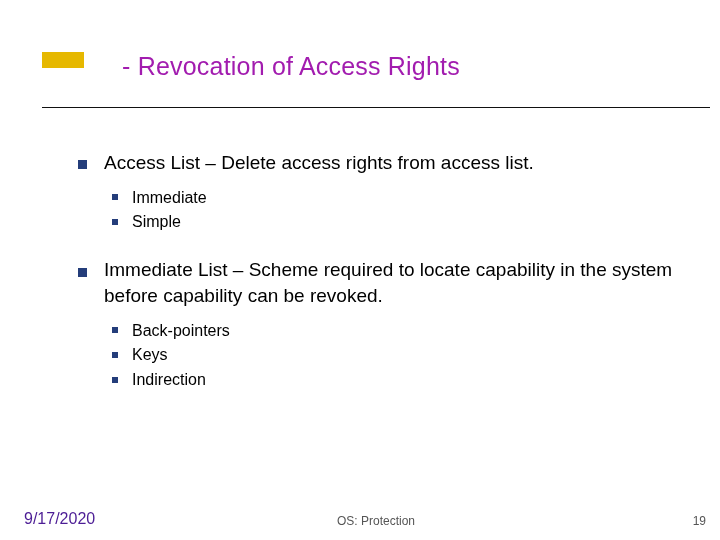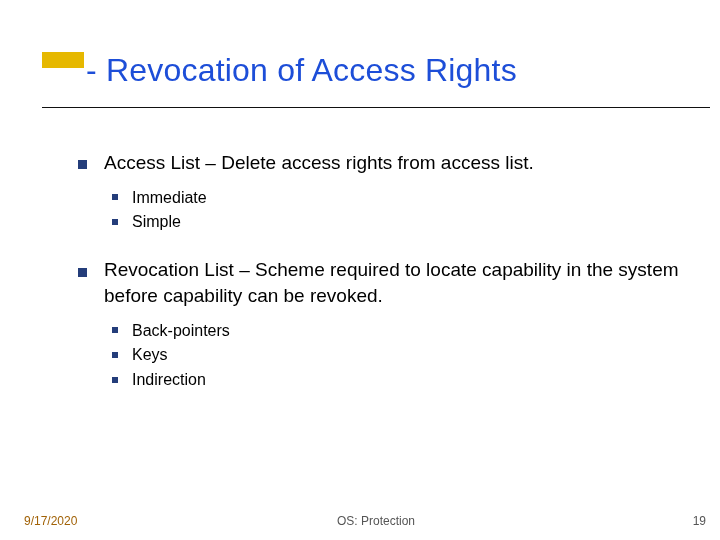--- a/index.html
+++ b/index.html
@@ -1,30 +1,30 @@
 <!DOCTYPE html>
 <html><head>
 <meta charset="utf-8">
 <style>
   * { margin: 0; padding: 0; box-sizing: border-box; }
   html, body { width: 720px; height: 540px; font-family: Verdana, Arial, sans-serif; background: #fff; color: #000; }
   .slide { position: relative; width: 720px; height: 540px; }
   .title-block { position: absolute; top: 52px; left: 42px; right: 40px; }
   .accent-bar { position: absolute; top: 52px; left: 42px; width: 42px; height: 16px; background: #e6b800; }
-  .title { font-size: 32px; font-weight: normal; margin-left: 44px; color: #1d4ed8; letter-spacing: 0.2px; }
+  .title { font-size: 25px; font-weight: normal; margin-left: 80px; color: #a21caf; letter-spacing: 0.2px; }
   .title-underline { position: absolute; top: 107px; left: 42px; right: 10px; height: 1px; background: #111; }
   .content { position: absolute; top: 150px; left: 78px; right: 40px; }
   .item { position: relative; padding-left: 26px; margin-bottom: 8px; font-size: 19px; line-height: 1.35; }
   .item::before { content: ""; position: absolute; left: 0; top: 0.55em; width: 9px; height: 9px; background: #243d7a; }
   .item .lead { font-weight: normal; }
   .sublist { margin-top: 10px; margin-left: 34px; margin-bottom: 22px; }
   .subitem { position: relative; padding-left: 20px; font-size: 16px; line-height: 1.55; }
   .subitem::before { content: ""; position: absolute; left: 0; top: 0.55em; width: 6px; height: 6px; background: #243d7a; }
   .footer { position: absolute; bottom: 12px; left: 0; right: 0; height: 20px; }
-  .footer-date { position: absolute; left: 24px; bottom: 0; font-size: 12px; color: #a16207; }
+  .footer-date { position: absolute; left: 24px; bottom: 0; font-size: 16px; color: #4c1d95; }
   .footer-center { position: absolute; left: 0; right: 0; text-align: center; bottom: 0; font-size: 12px; color: #555; padding-left: 32px; }
   .footer-page { position: absolute; right: 14px; bottom: 0; font-size: 12px; color: #555; text-align: right; }
 </style>
 </head>
 <body>
 
 <div class="slide">
   <div class="accent-bar"></div>
   <div class="title-block">
     <div class="title">- Revocation of Access Rights</div>
@@ -35,21 +35,21 @@
 
     <div class="item">
       <span class="lead">Access List</span><span> – Delete access rights from access list.</span>
     </div>
     <div class="sublist">
       <div class="subitem">Immediate</div>
       <div class="subitem">Simple</div>
     </div>
 
     <div class="item">
-      <span class="lead">Revocation List</span><span> – Scheme required to locate capability in the system before capability can be revoked.</span>
+      <span class="lead">Immediate List</span><span> – Scheme required to locate capability in the system before capability can be revoked.</span>
     </div>
     <div class="sublist">
       <div class="subitem">Back-pointers</div>
       <div class="subitem">Keys</div>
       <div class="subitem">Indirection</div>
     </div>
 
   </div>
 
   <div class="footer">

